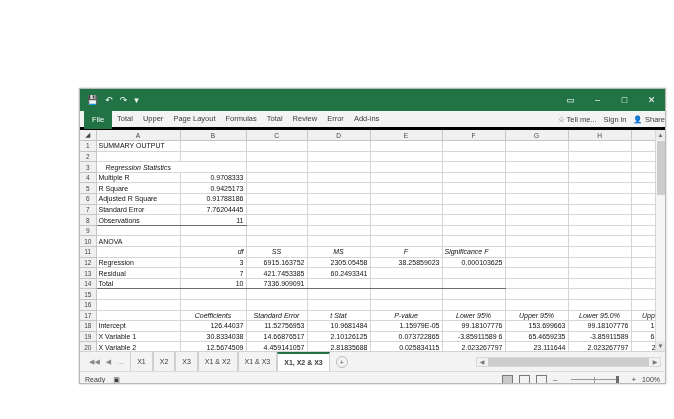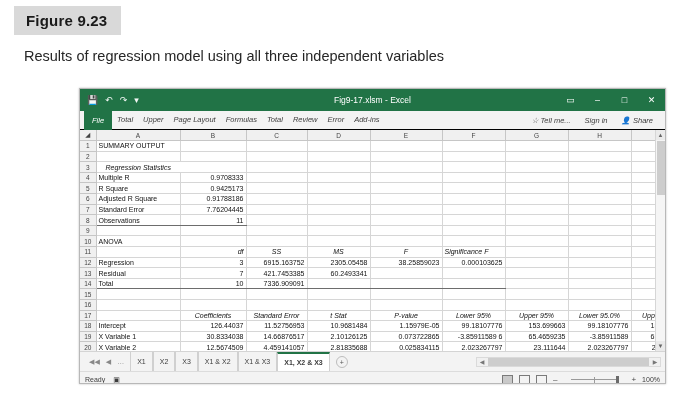--- a/index.html
+++ b/index.html
@@ -80,47 +80,46 @@
   .winbtns span {
     width: 27px; height: 22px;
     display: flex; align-items: center; justify-content: center;
     font-size: 9px; color: #ffffff;
   }
 
   
   .ribbon {
     height: 19px;
     background: #f3f3f3;
-    border-bottom: 1px solid #000000;
+    border-bottom: 3px solid #000000;
     display: flex;
     align-items: center;
     font-size: 7.5px;
     color: #3c3c3c;
     padding-left: 4px;
     position: relative;
-    font-style: italic;
   }
   .ribbon .tab {
     padding: 0 5px;
     line-height: 18px;
     white-space: nowrap;
   }
   .ribbon .tab.file {
     background: #217346;
     color: #ffffff;
     padding: 0 8px;
     height: 19px;
     line-height: 19px;
   }
   .ribbon .right {
     position: absolute;
-    right: 12px;
+    right: 0;
     display: flex;
     align-items: center;
-    gap: 14px;
+    gap: 7px;
     font-size: 7.5px;
     color: #3c3c3c;
   }
 
   
   .grid-wrap {
     position: relative;
     height: 221px;
     background: #ffffff;
     overflow: hidden;
@@ -269,33 +268,30 @@
     position: absolute; left: 31px; top: 2px;
     width: 1px; height: 6px; background: #9a9a9a;
   }
   .pm { font-size: 8px; color: #444; }
 </style>
 </head>
 <body>
 
 <div id="page">
 
-  <div class="figure-tag">Figure 9.23</div>
-  <div class="figure-caption">Results of regression model using all three independent variables</div>
 
   <div class="xl-window">
 
     <div class="titlebar">
       <div class="qat">
         <span class="ic">💾</span>
         <span class="ic">↶</span>
         <span class="ic">↷</span>
         <span class="ic">▾</span>
       </div>
-      <div class="title-text">Fig9-17.xlsm - Excel</div>
       <div class="winbtns">
         <span>▭</span>
         <span>–</span>
         <span>□</span>
         <span class="close">✕</span>
       </div>
     </div>
 
     <div class="ribbon">
       <div class="tab file">File</div>

